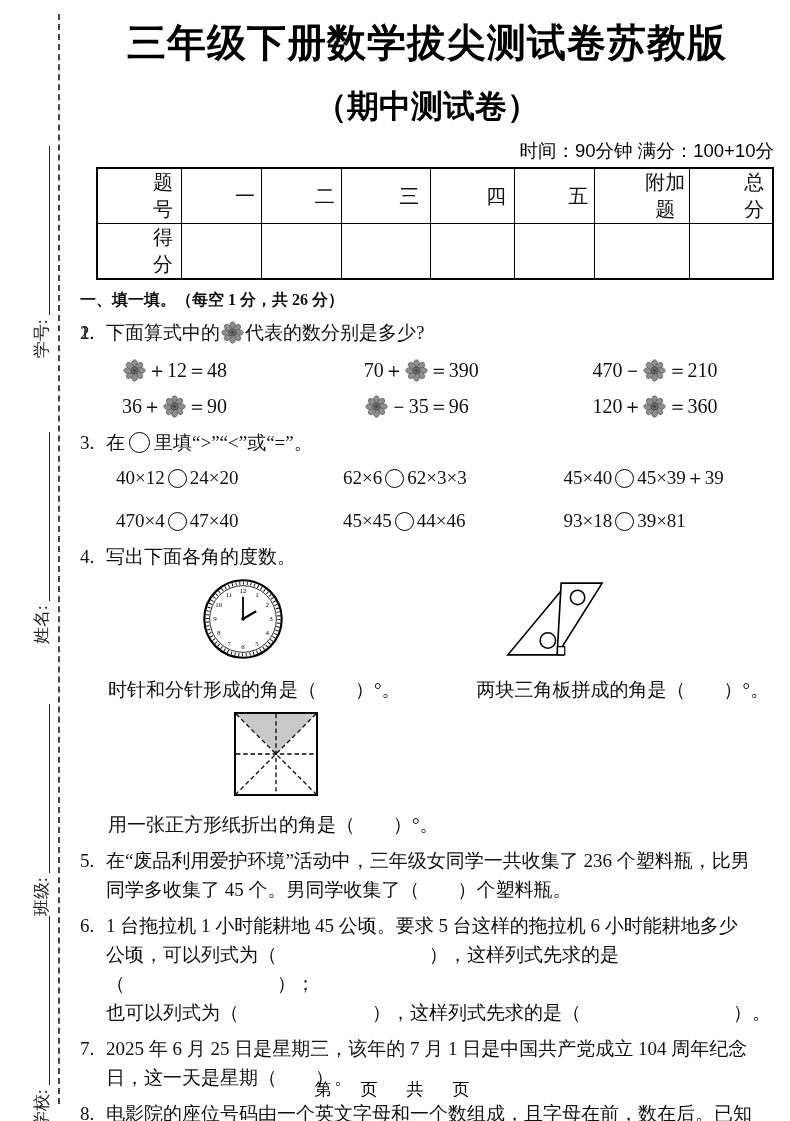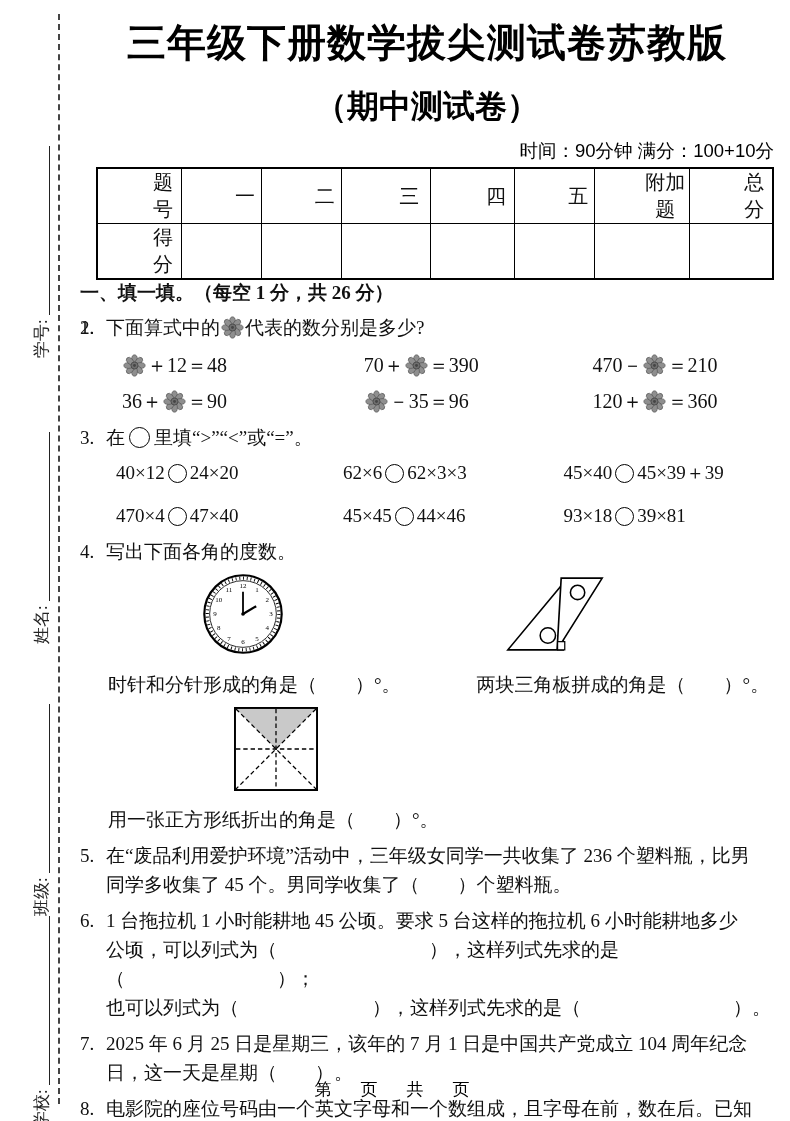--- a/index.html
+++ b/index.html
@@ -39,21 +39,21 @@
   table.score {
     border-collapse:collapse; table-layout:fixed;
     width:calc(100% - 16px); margin-left:16px; margin-top:4px;
   }
   table.score td {
     border:1.4px solid #000; height:40px; text-align:center;
     font-size:20px; font-family:"Liberation Serif", serif;padding-left:47px;
   }
   table.score { border:2.2px solid #000; }
   
-  .sec-heading { font-size:19px; font-weight:bold; }
+  .sec-heading { margin-top:10px; font-size:16px; font-weight:bold; }
   .q { position:relative; padding-left:26px; margin-top:7px; font-size:19px; line-height:29px; }
   .qnum { position:absolute; left:0; top:0; }
   .qline { }
   
   .eq-grid {
     display:grid; grid-template-columns:36% 34% 30%;
     margin-top:9px; margin-left:16px; row-gap:15px; font-size:20px;gap:7px;
   }
   .eq { white-space:nowrap; }
   svg.flower { width:25px; height:23px; vertical-align:-5px; }

